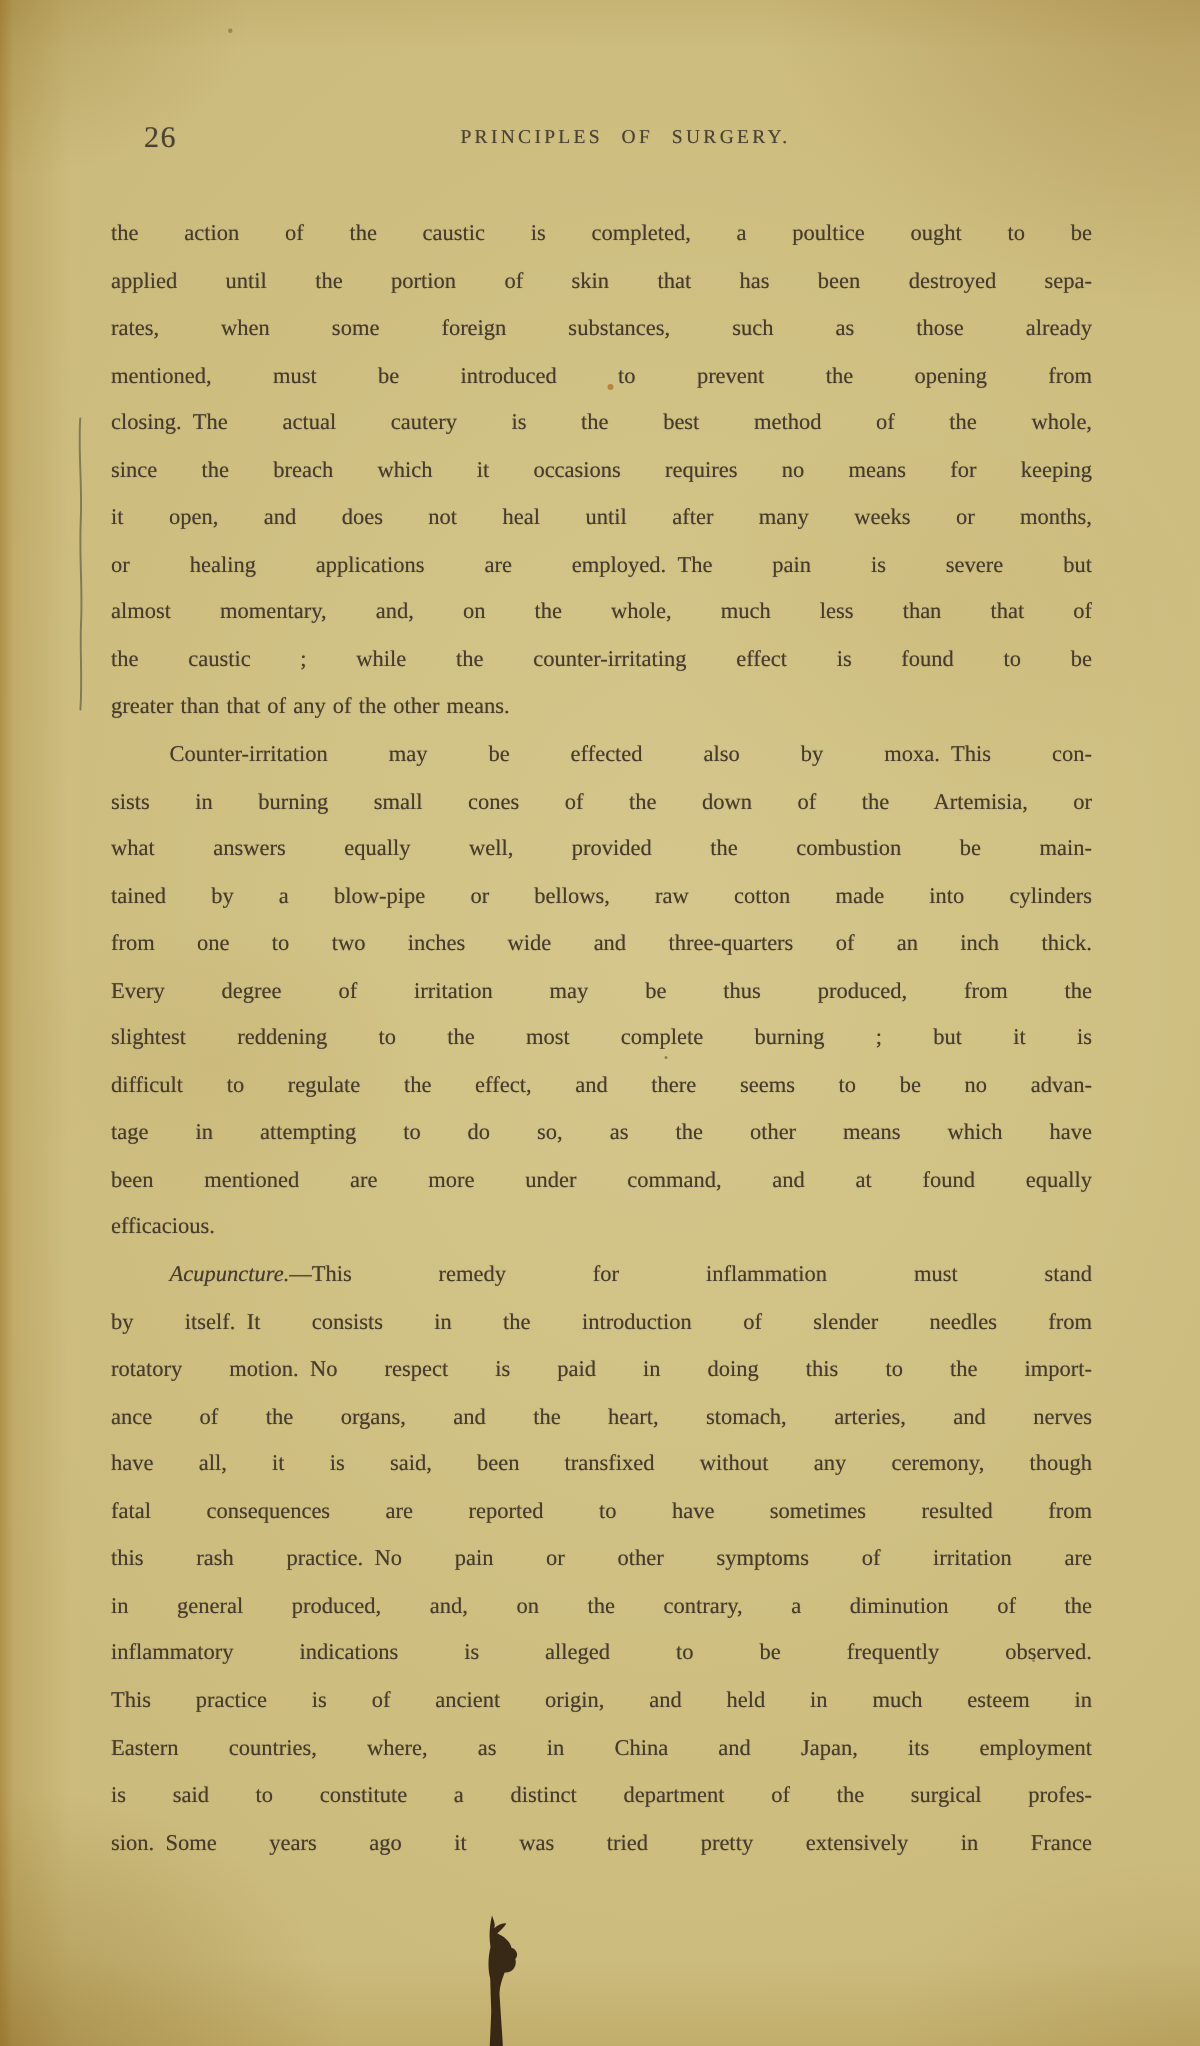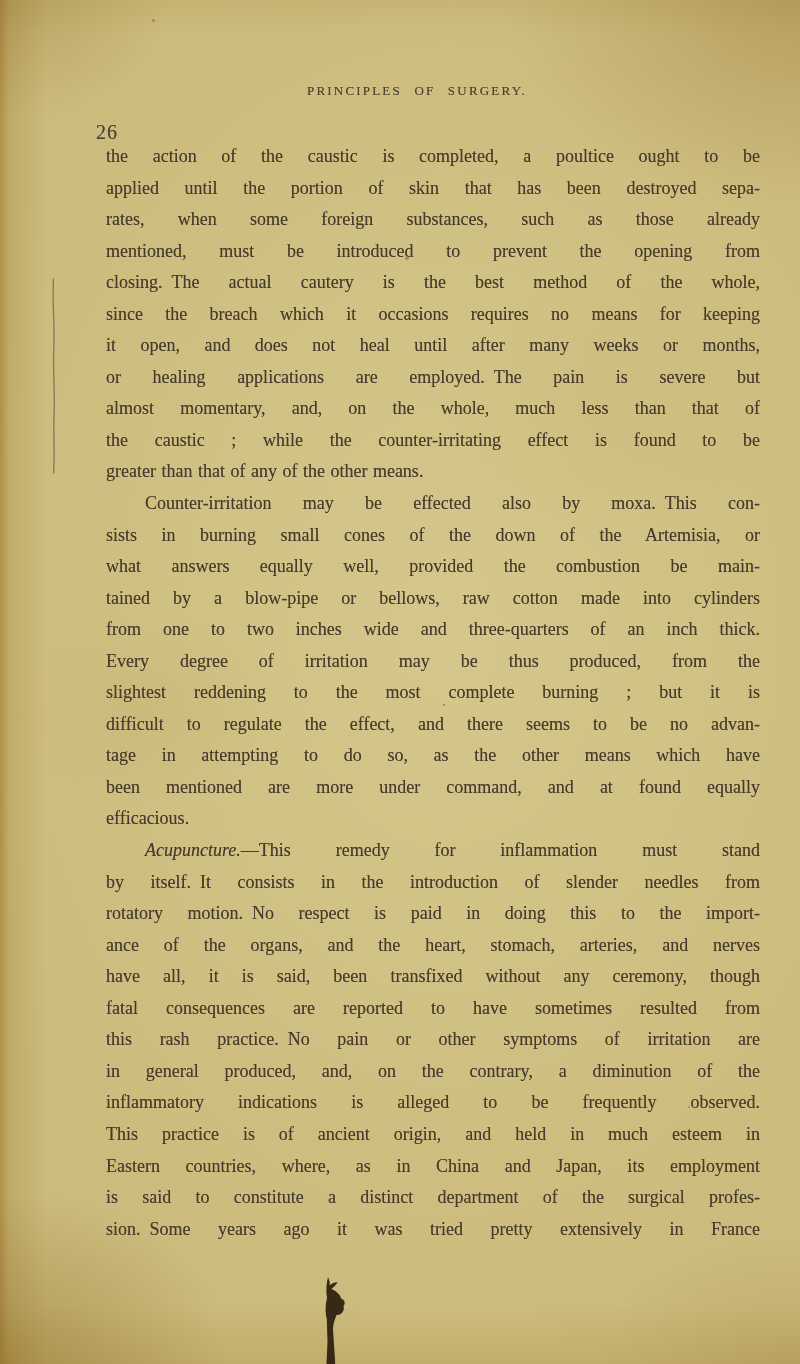--- a/index.html
+++ b/index.html
@@ -27,42 +27,41 @@
   }
 
   .page-number {
     position: absolute;
     left: 96px;
     top: 81px;
     font-size: 20px;
     letter-spacing: 1px;
     color: #4c4132;
     text-shadow: 0 0 0.6px rgba(76,65,50,0.5);
-    margin-top: 40px;
   }
 
   .running-title {
     position: absolute;
     left: 90px;
     top: 83px;
     width: 654px;
     text-align: center;
     font-size: 13px;
     letter-spacing: 2.2px;
     word-spacing: 7px;
     color: #4c4132;
     text-shadow: 0 0 0.6px rgba(76,65,50,0.5);
   }
 
   .text-block {
     position: absolute;
-    left: 106px;
+    left: 74px;
     top: 141px;
     width: 654px;
-    font-size: 18px;
+    font-size: 15px;
     color: #473b2c;
     text-shadow: 0 0 0.6px rgba(71,59,44,0.55);
   }
 
   .line {
     height: 31.55px;
     line-height: 31.55px;
     overflow: hidden;
     word-spacing: 1px;
   }

